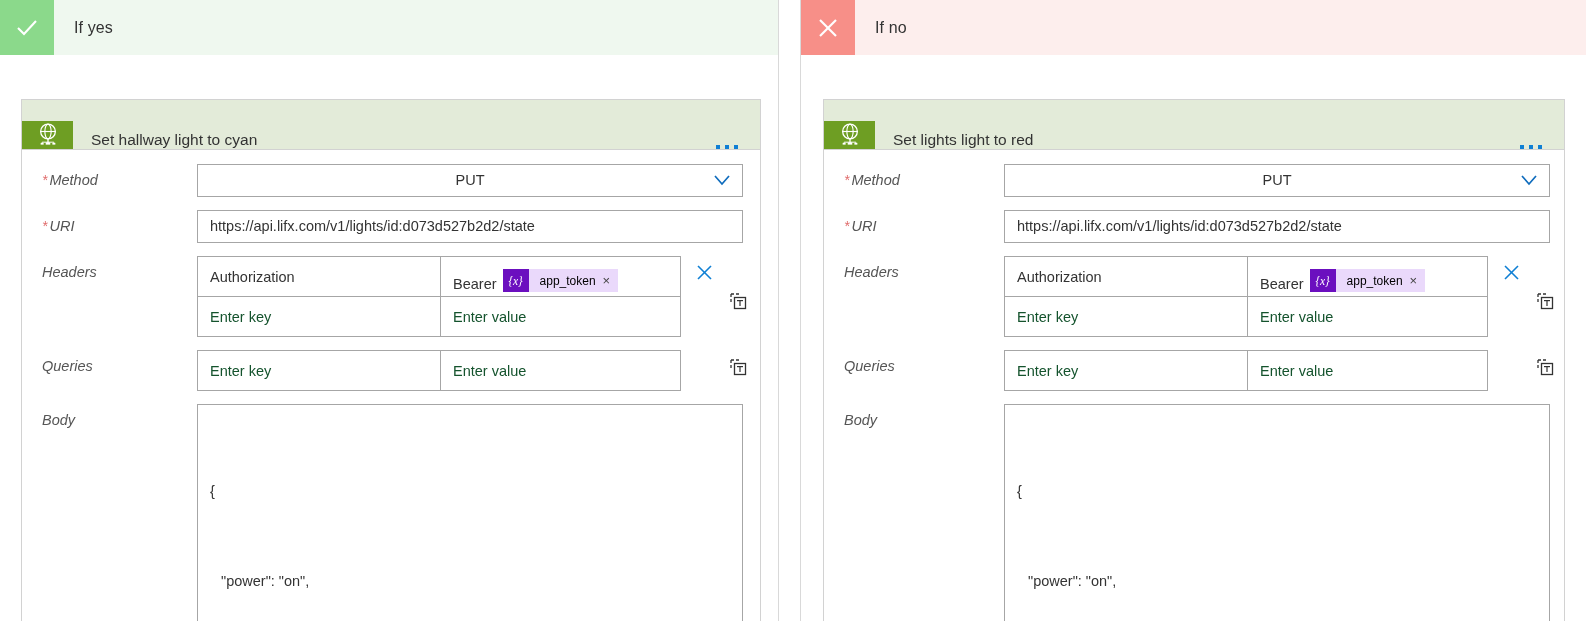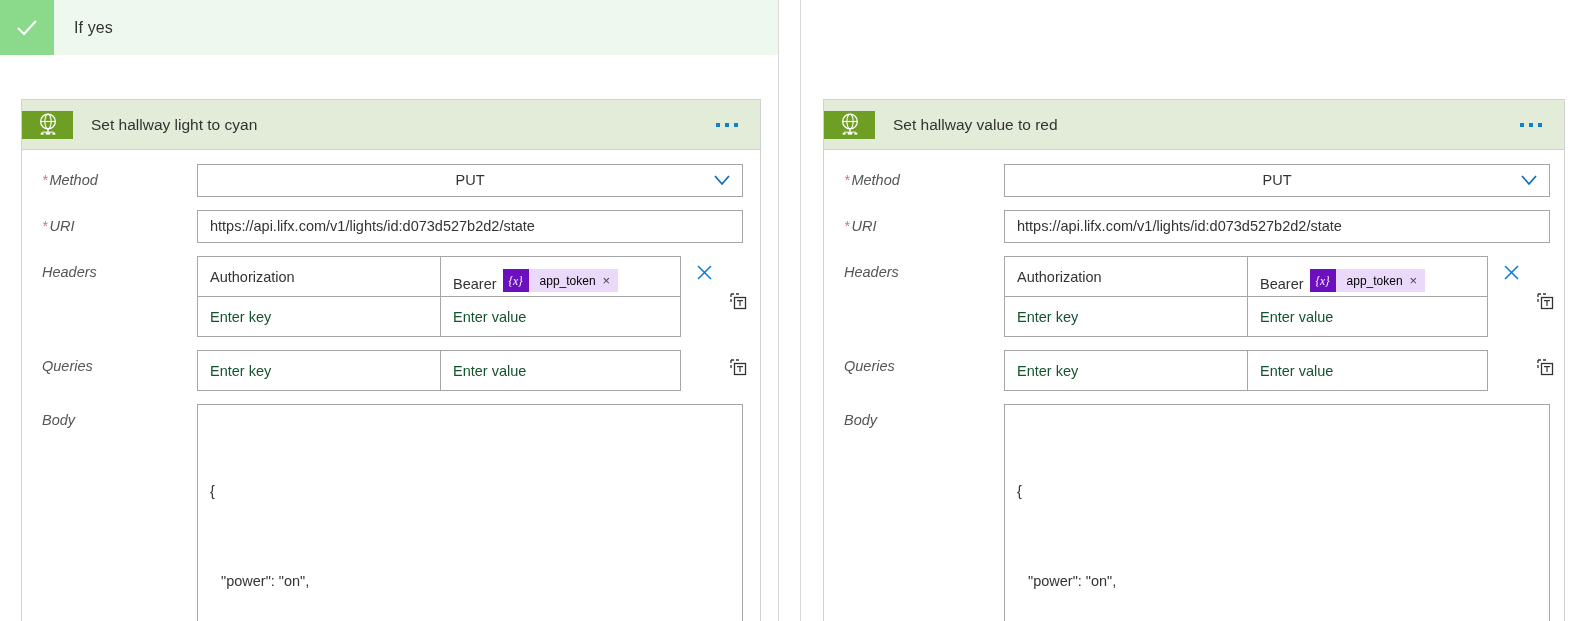--- a/index.html
+++ b/index.html
@@ -70,21 +70,21 @@
     top: 100px;
     width: 740px;
     background: #ffffff;
     border: 1px solid #d2d2d2;
     border-top: none;
   }
   .branch-no .card { left: 22px; width: 742px; }
 
   .card-head {
     display: flex;
-    align-items: center;
+    align-items: flex-end;
     height: 51px;
     background: #e3ebd9;
     border: 1px solid #d2d2d2;
     border-bottom: 1px solid #d2d2d2;
     margin: -1px -1px 0 -1px;
   }
   .card-head-icon {
     width: 51px;
     flex: 0 0 51px;
     background: #6e9e23;
@@ -404,39 +404,48 @@
             </div>
           </div>
         </div>
 
       </div>
     </div>
   </div>
 
   <div class="branch branch-no">
 
+    <div class="branch-header hdr-no">
+      <div class="branch-header-icon">
+        <svg class="glyph-cross" width="28" height="28" viewBox="0 0 28 28" aria-hidden="true">
+          <line x1="6" y1="6" x2="22" y2="22" stroke="#ffffff" stroke-width="2.1"></line>
+          <line x1="22" y1="6" x2="6" y2="22" stroke="#ffffff" stroke-width="2.1"></line>
+        </svg>
+      </div>
+      <div class="branch-header-title">If no</div>
+    </div>
 
     <div class="card">
 
       <div class="card-head">
         <div class="card-head-icon">
           <svg width="28" height="28" viewBox="0 0 32 32" aria-hidden="true">
             <circle cx="16" cy="12" r="8.4" fill="none" stroke="#ffffff" stroke-width="1.5"></circle>
             <ellipse cx="16" cy="12" rx="3.6" ry="8.4" fill="none" stroke="#ffffff" stroke-width="1.3"></ellipse>
             <line x1="7.6" y1="12" x2="24.4" y2="12" stroke="#ffffff" stroke-width="1.3"></line>
             <line x1="16" y1="20.4" x2="16" y2="25" stroke="#ffffff" stroke-width="1.5"></line>
             <rect x="13.4" y="24.4" width="5.2" height="2.6" fill="#ffffff"></rect>
             <rect x="7.6" y="25" width="3.4" height="2" fill="#ffffff"></rect>
             <rect x="21" y="25" width="3.4" height="2" fill="#ffffff"></rect>
             <line x1="9.3" y1="24.2" x2="9.3" y2="25" stroke="#ffffff" stroke-width="1.1"></line>
             <line x1="22.7" y1="24.2" x2="22.7" y2="25" stroke="#ffffff" stroke-width="1.1"></line>
             <line x1="9.3" y1="24.2" x2="22.7" y2="24.2" stroke="#ffffff" stroke-width="1.1"></line>
           </svg>
         </div>
-        <div class="card-head-title">Set hallway value to red</div>
+        <div class="card-head-title">Set lights light to red</div>
         <div class="card-head-menu">
           <i></i>
             <i></i>
             <i></i>
         </div>
       </div>
 
       <div class="card-body">
 
         <div class="frow">

